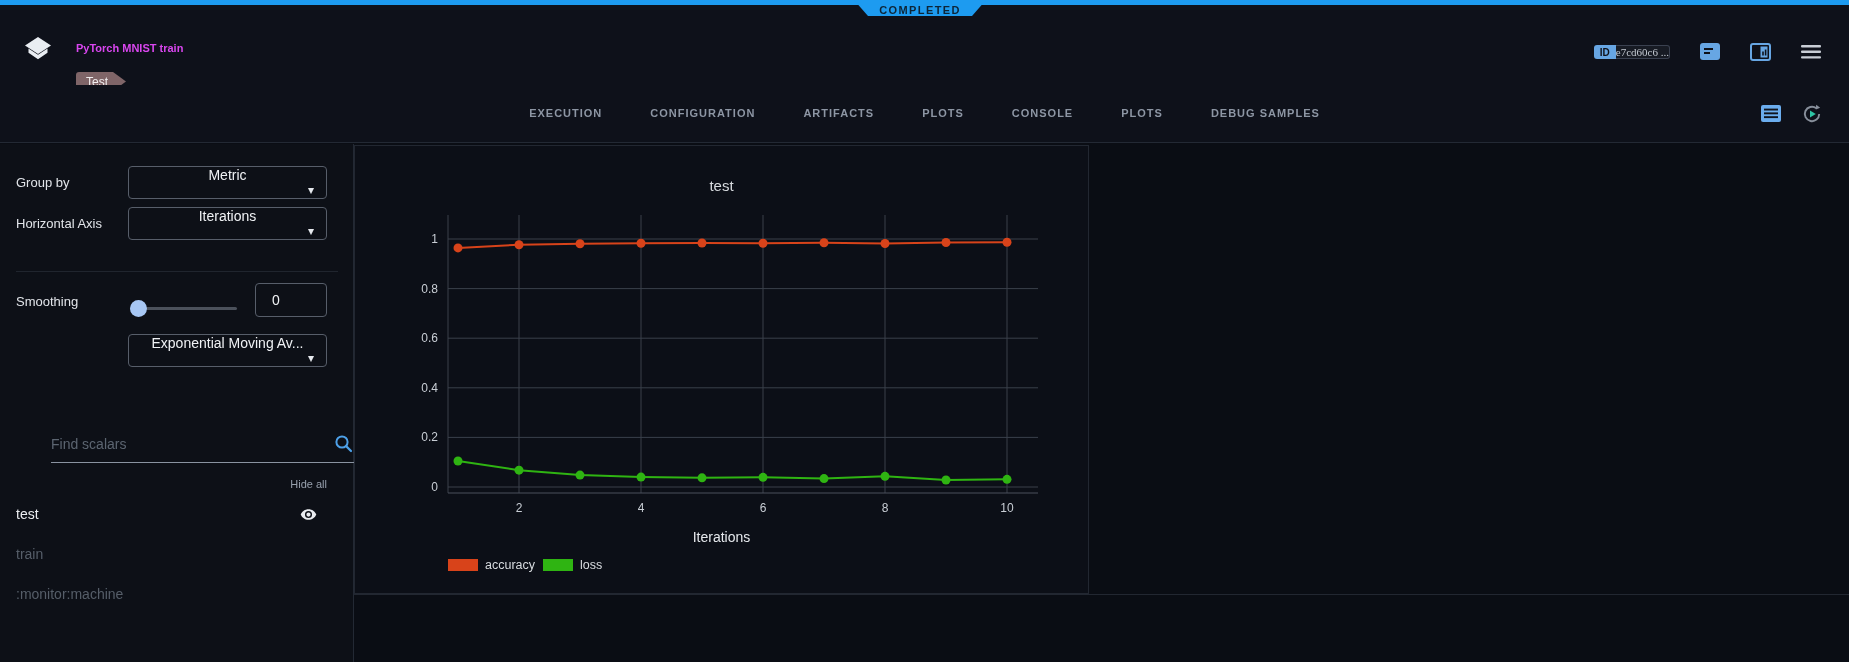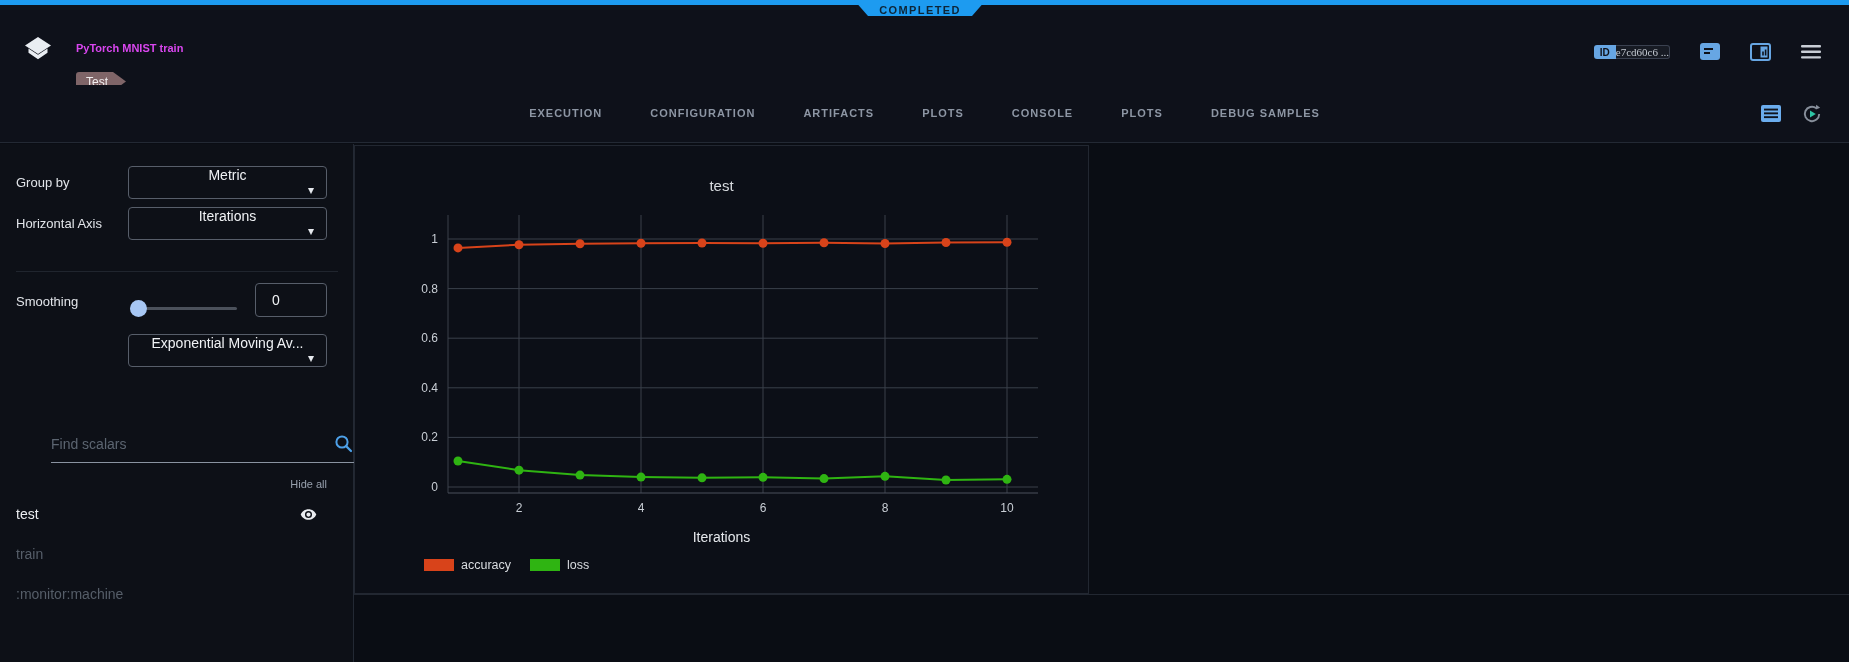--- a/index.html
+++ b/index.html
@@ -101,21 +101,21 @@
   .content { position:absolute; top:144px; left:355px; width:1494px; height:518px; background:#0a0d14; }
   .chart-card {
     position:absolute; left:-1px; top:1px; width:735px; height:449px;
     background:#0c0f17; border:1px solid #222731;
   }
   .row-sep { position:absolute; left:-1px; top:450px; width:1495px; height:1px; background:#222731; }
   .chart-title { position:absolute; top:31px; width:100%; text-align:center; font-size:15px; color:#d7dade; }
   #chart-svg { position:absolute; left:0; top:69px; }
   #chart-svg text.tick { fill:#c9ced5; font-size:12px; font-family:"Liberation Sans",sans-serif; }
   .chart-xlabel { position:absolute; top:383px; width:100%; text-align:center; font-size:14px; color:#e6e9ed; }
-  .chart-legend { position:absolute; left:69px; top:412px; display:flex; gap:19px; align-items:center; }
+  .chart-legend { position:absolute; left:93px; top:412px; display:flex; gap:8px; align-items:center; }
   .legend-item { display:flex; align-items:center; cursor:pointer; }
   .swatch { width:30px; height:12px; display:inline-block; }
   .legend-label { font-size:12.5px; color:#d9dce0; margin-left:7px; }
 </style>
 </head>
 <body>
 
 <div class="top-strip"></div>
 <div class="ribbon">
   <span>COMPLETED</span>

